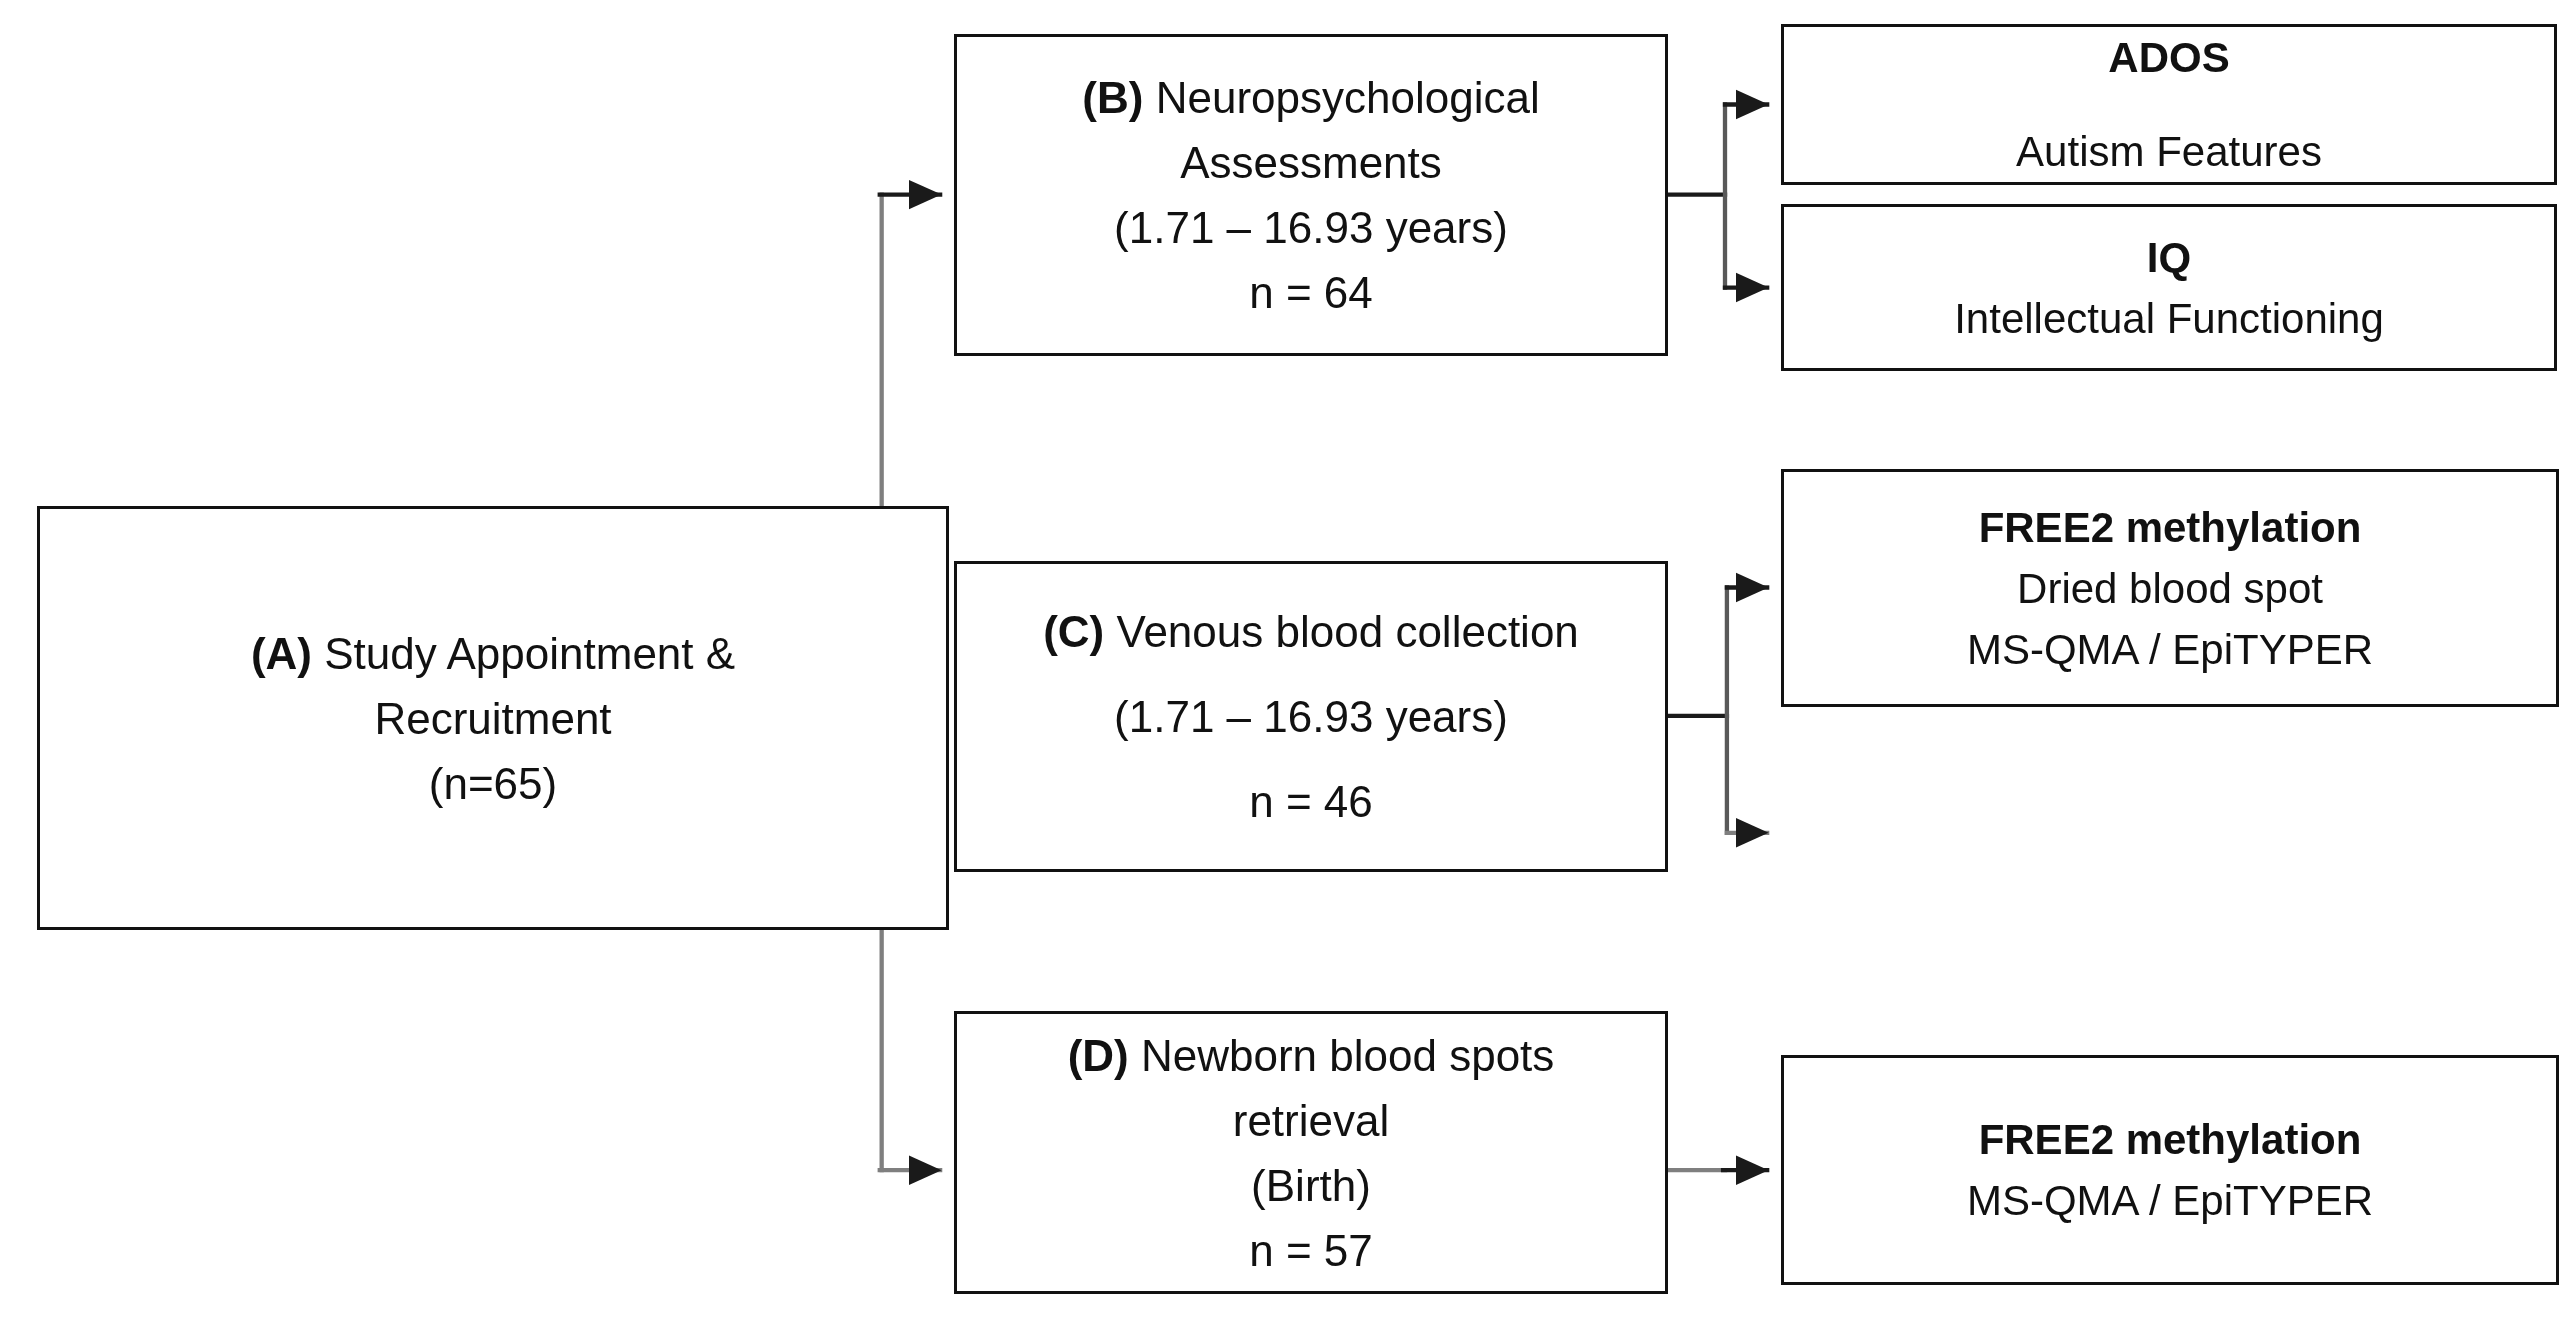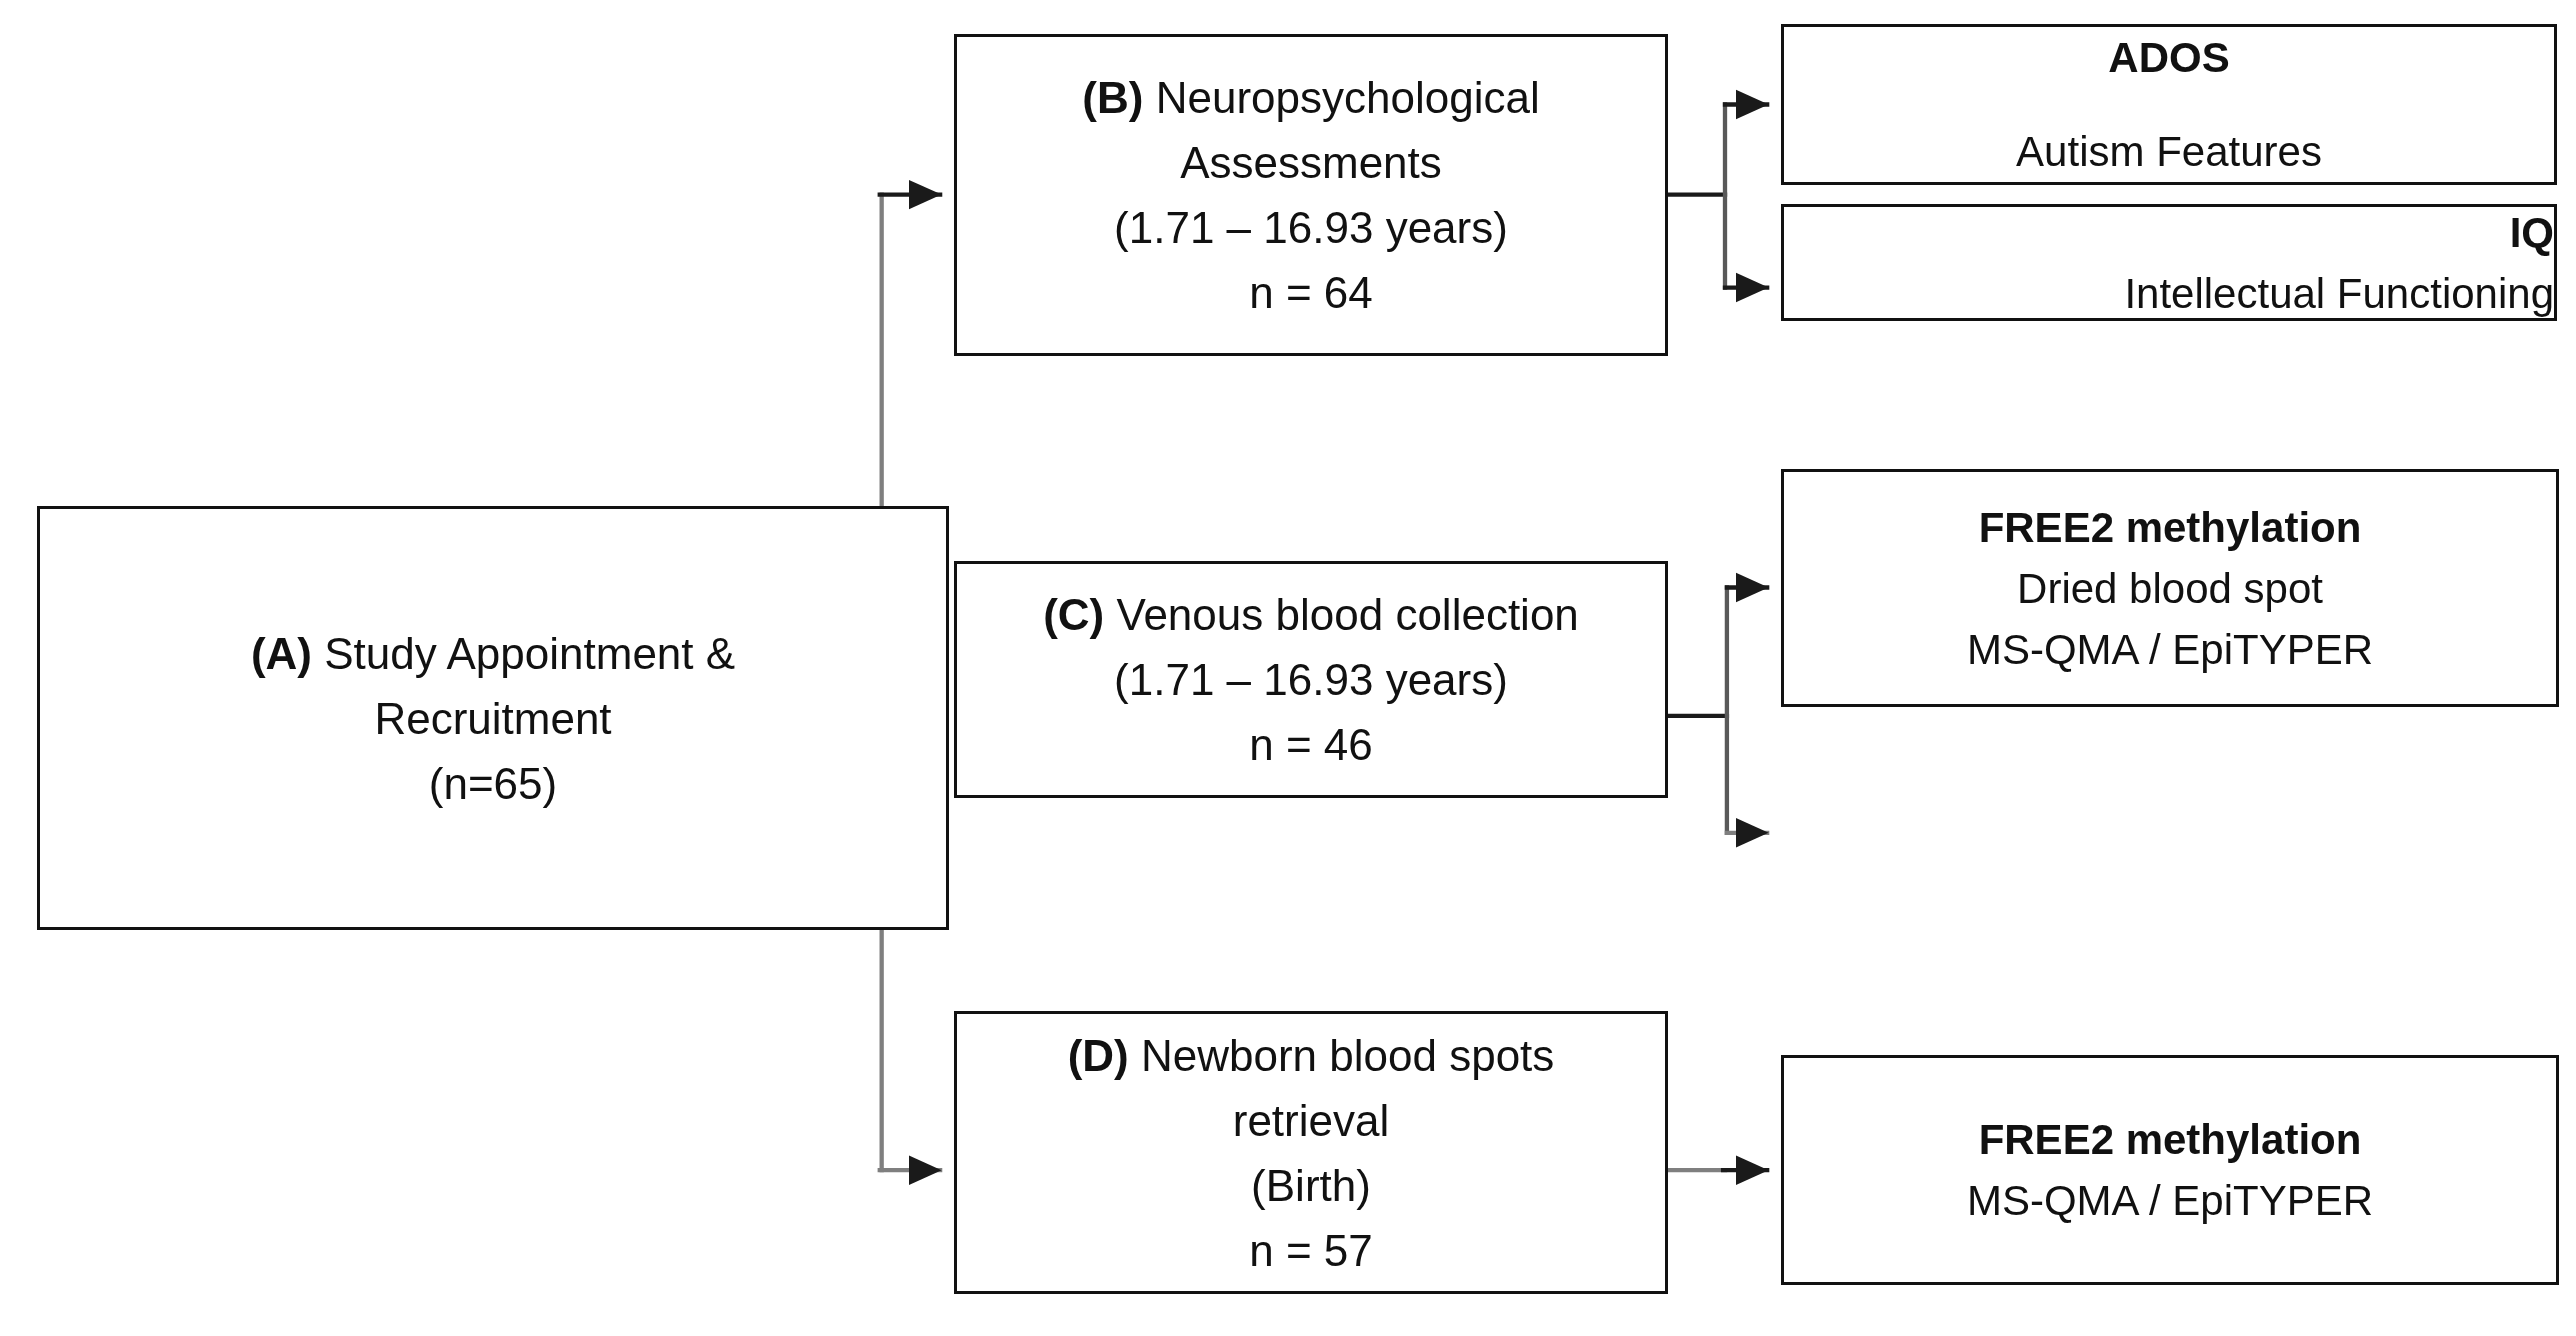--- a/index.html
+++ b/index.html
@@ -79,39 +79,39 @@
     <div class="line">(n=65)</div>
   </div>
 
   <div class="box mid" style="left:954px;top:34px;width:714px;height:322px;">
     <div class="line"><span class="b">(B)</span><span> Neuropsychological</span></div>
     <div class="line">Assessments</div>
     <div class="line">(1.71 – 16.93 years)</div>
     <div class="line">n = 64</div>
   </div>
 
-  <div class="box mid" style="left:954px;top:561px;width:714px;height:237px;">
+  <div class="box mid" style="left:954px;top:561px;width:714px;height:311px;gap:20px;">
     <div class="line"><span class="b">(C)</span><span> Venous blood collection</span></div>
     <div class="line">(1.71 – 16.93 years)</div>
     <div class="line">n = 46</div>
   </div>
 
   <div class="box mid" style="left:954px;top:1011px;width:714px;height:283px;">
     <div class="line"><span class="b">(D)</span><span> Newborn blood spots</span></div>
     <div class="line">retrieval</div>
     <div class="line">(Birth)</div>
     <div class="line">n = 57</div>
   </div>
 
   <div class="box rt" style="left:1781px;top:24px;width:776px;height:161px;justify-content:space-between;">
     <div class="line b">ADOS</div>
     <div class="line">Autism Features</div>
   </div>
 
-  <div class="box rt" style="left:1781px;top:204px;width:776px;height:117px;align-items:flex-end;">
+  <div class="box rt" style="left:1781px;top:204px;width:776px;height:167px;">
     <div class="line b">IQ</div>
     <div class="line">Intellectual Functioning</div>
   </div>
 
   <div class="box rt" style="left:1781px;top:469px;width:778px;height:238px;">
     <div class="line b">FREE2 methylation</div>
     <div class="line">Dried blood spot</div>
     <div class="line">MS-QMA / EpiTYPER</div>
   </div>
 

